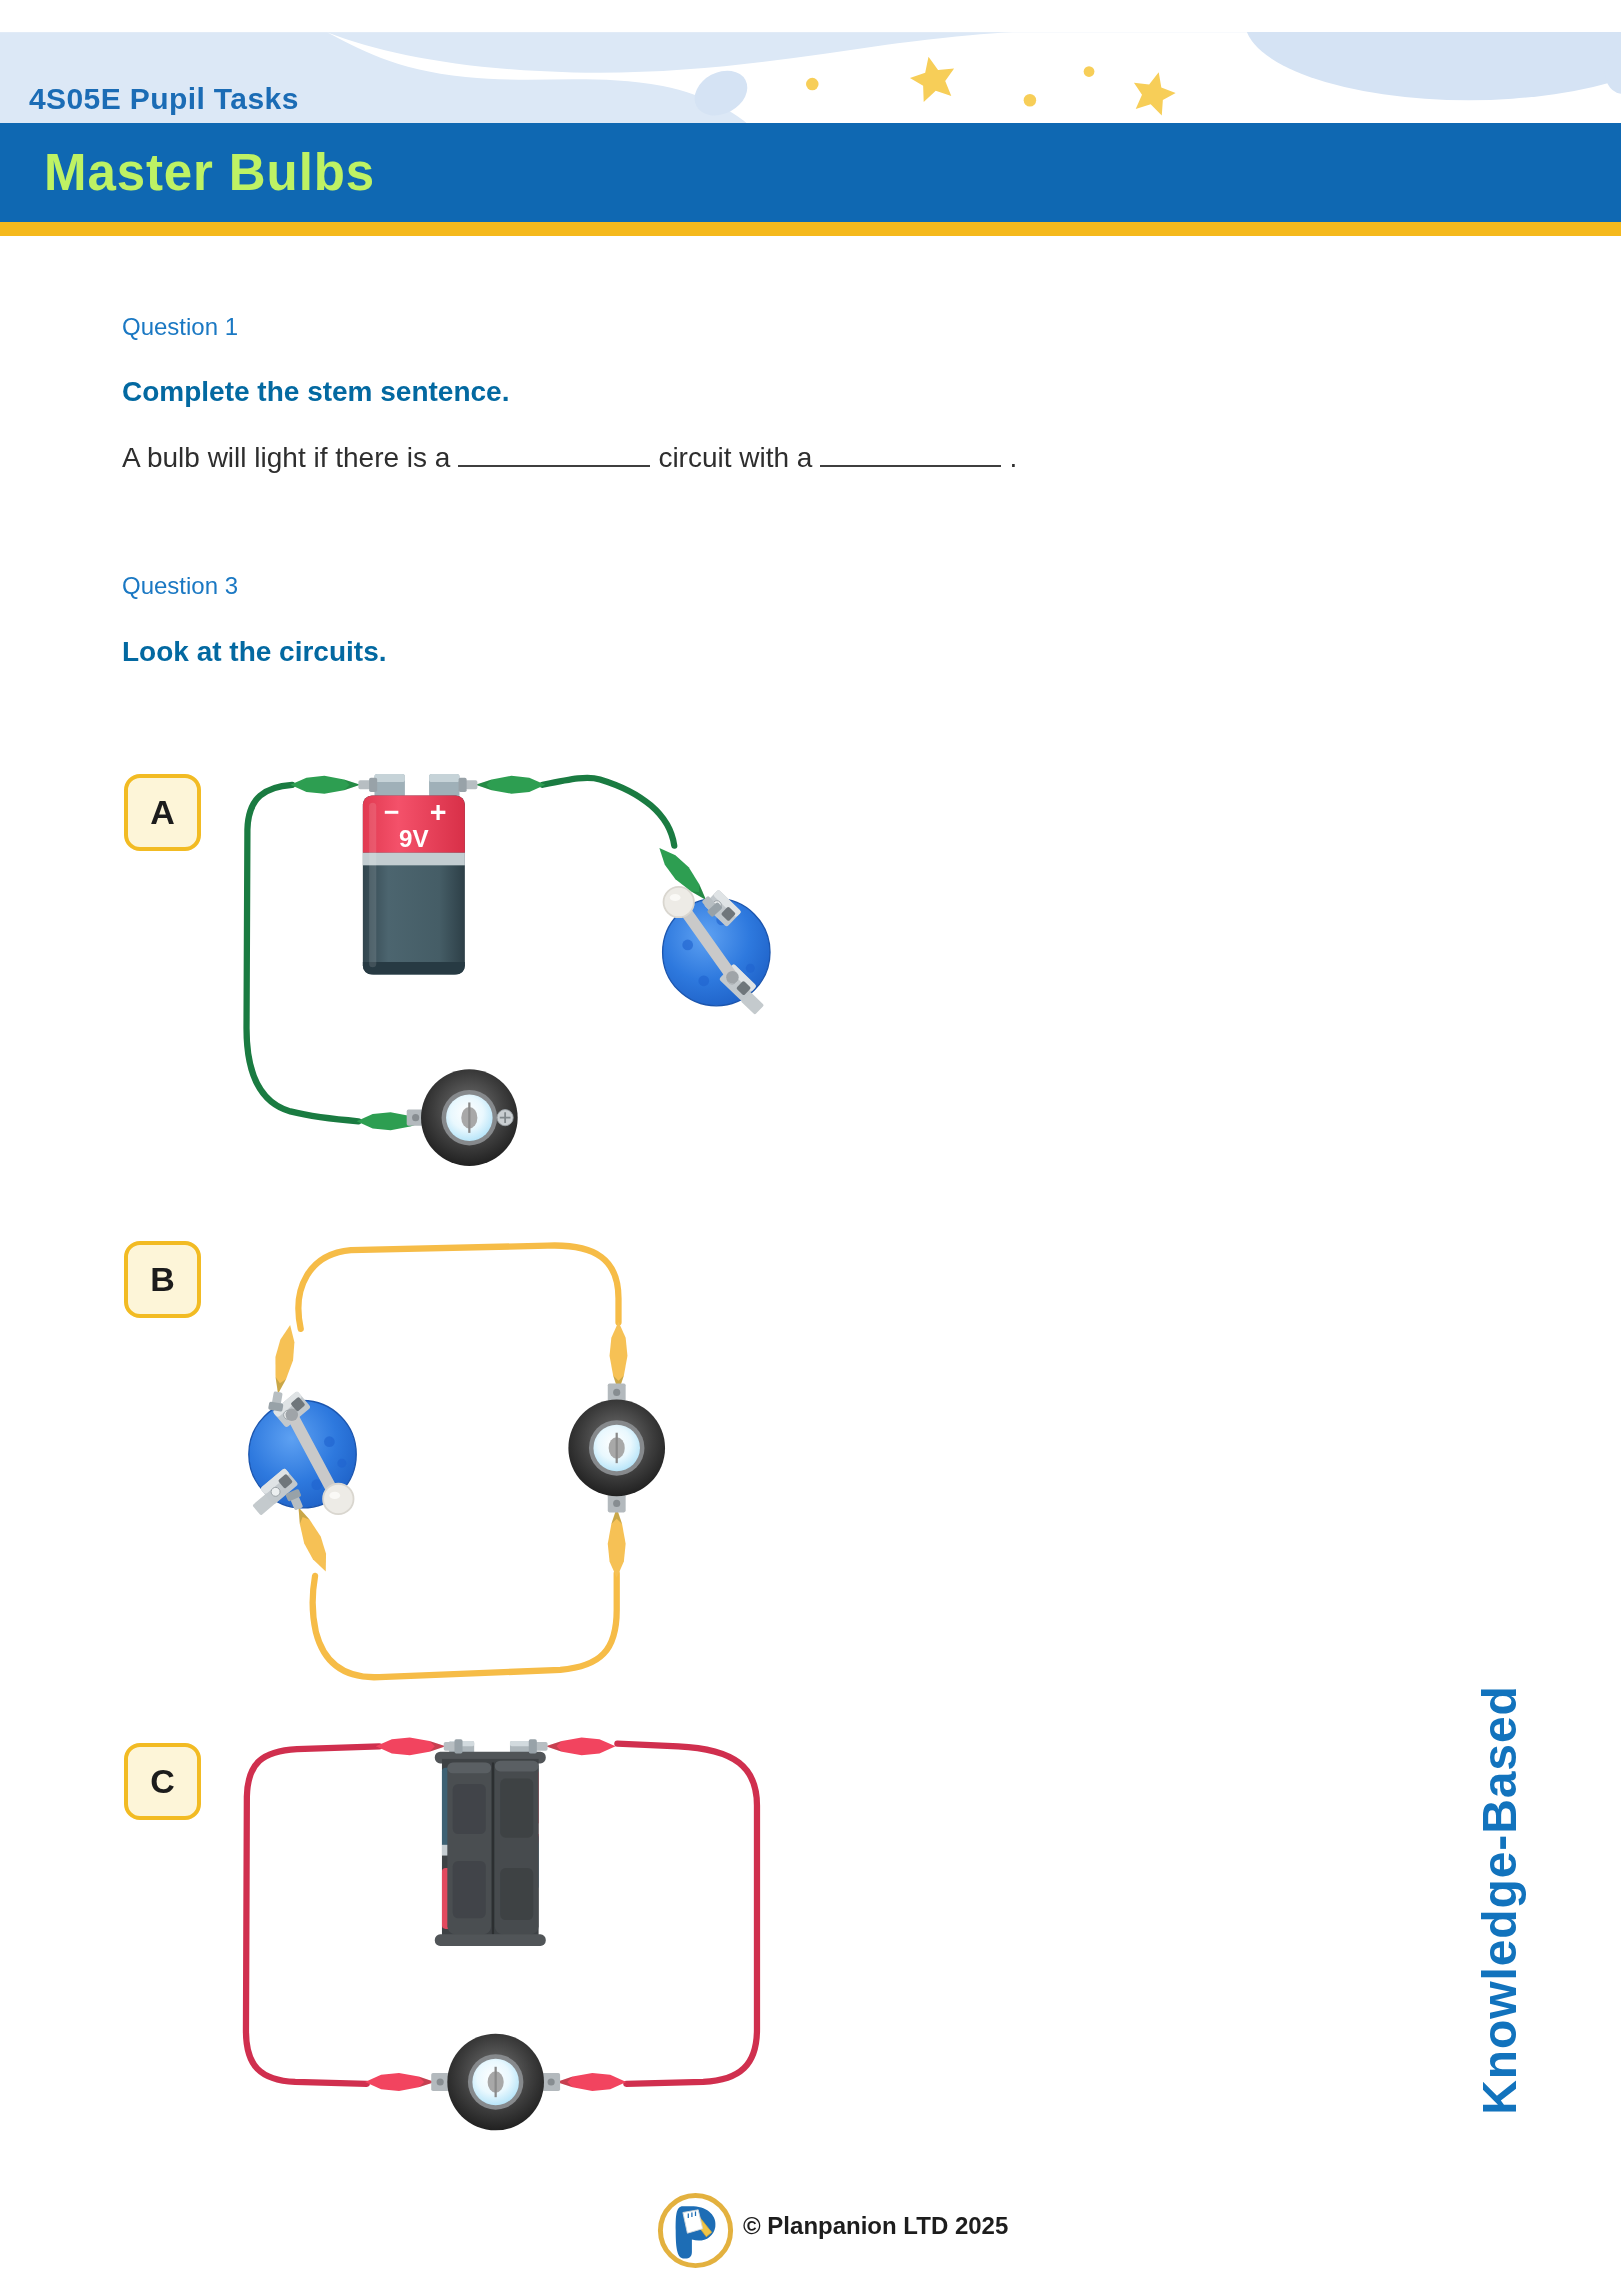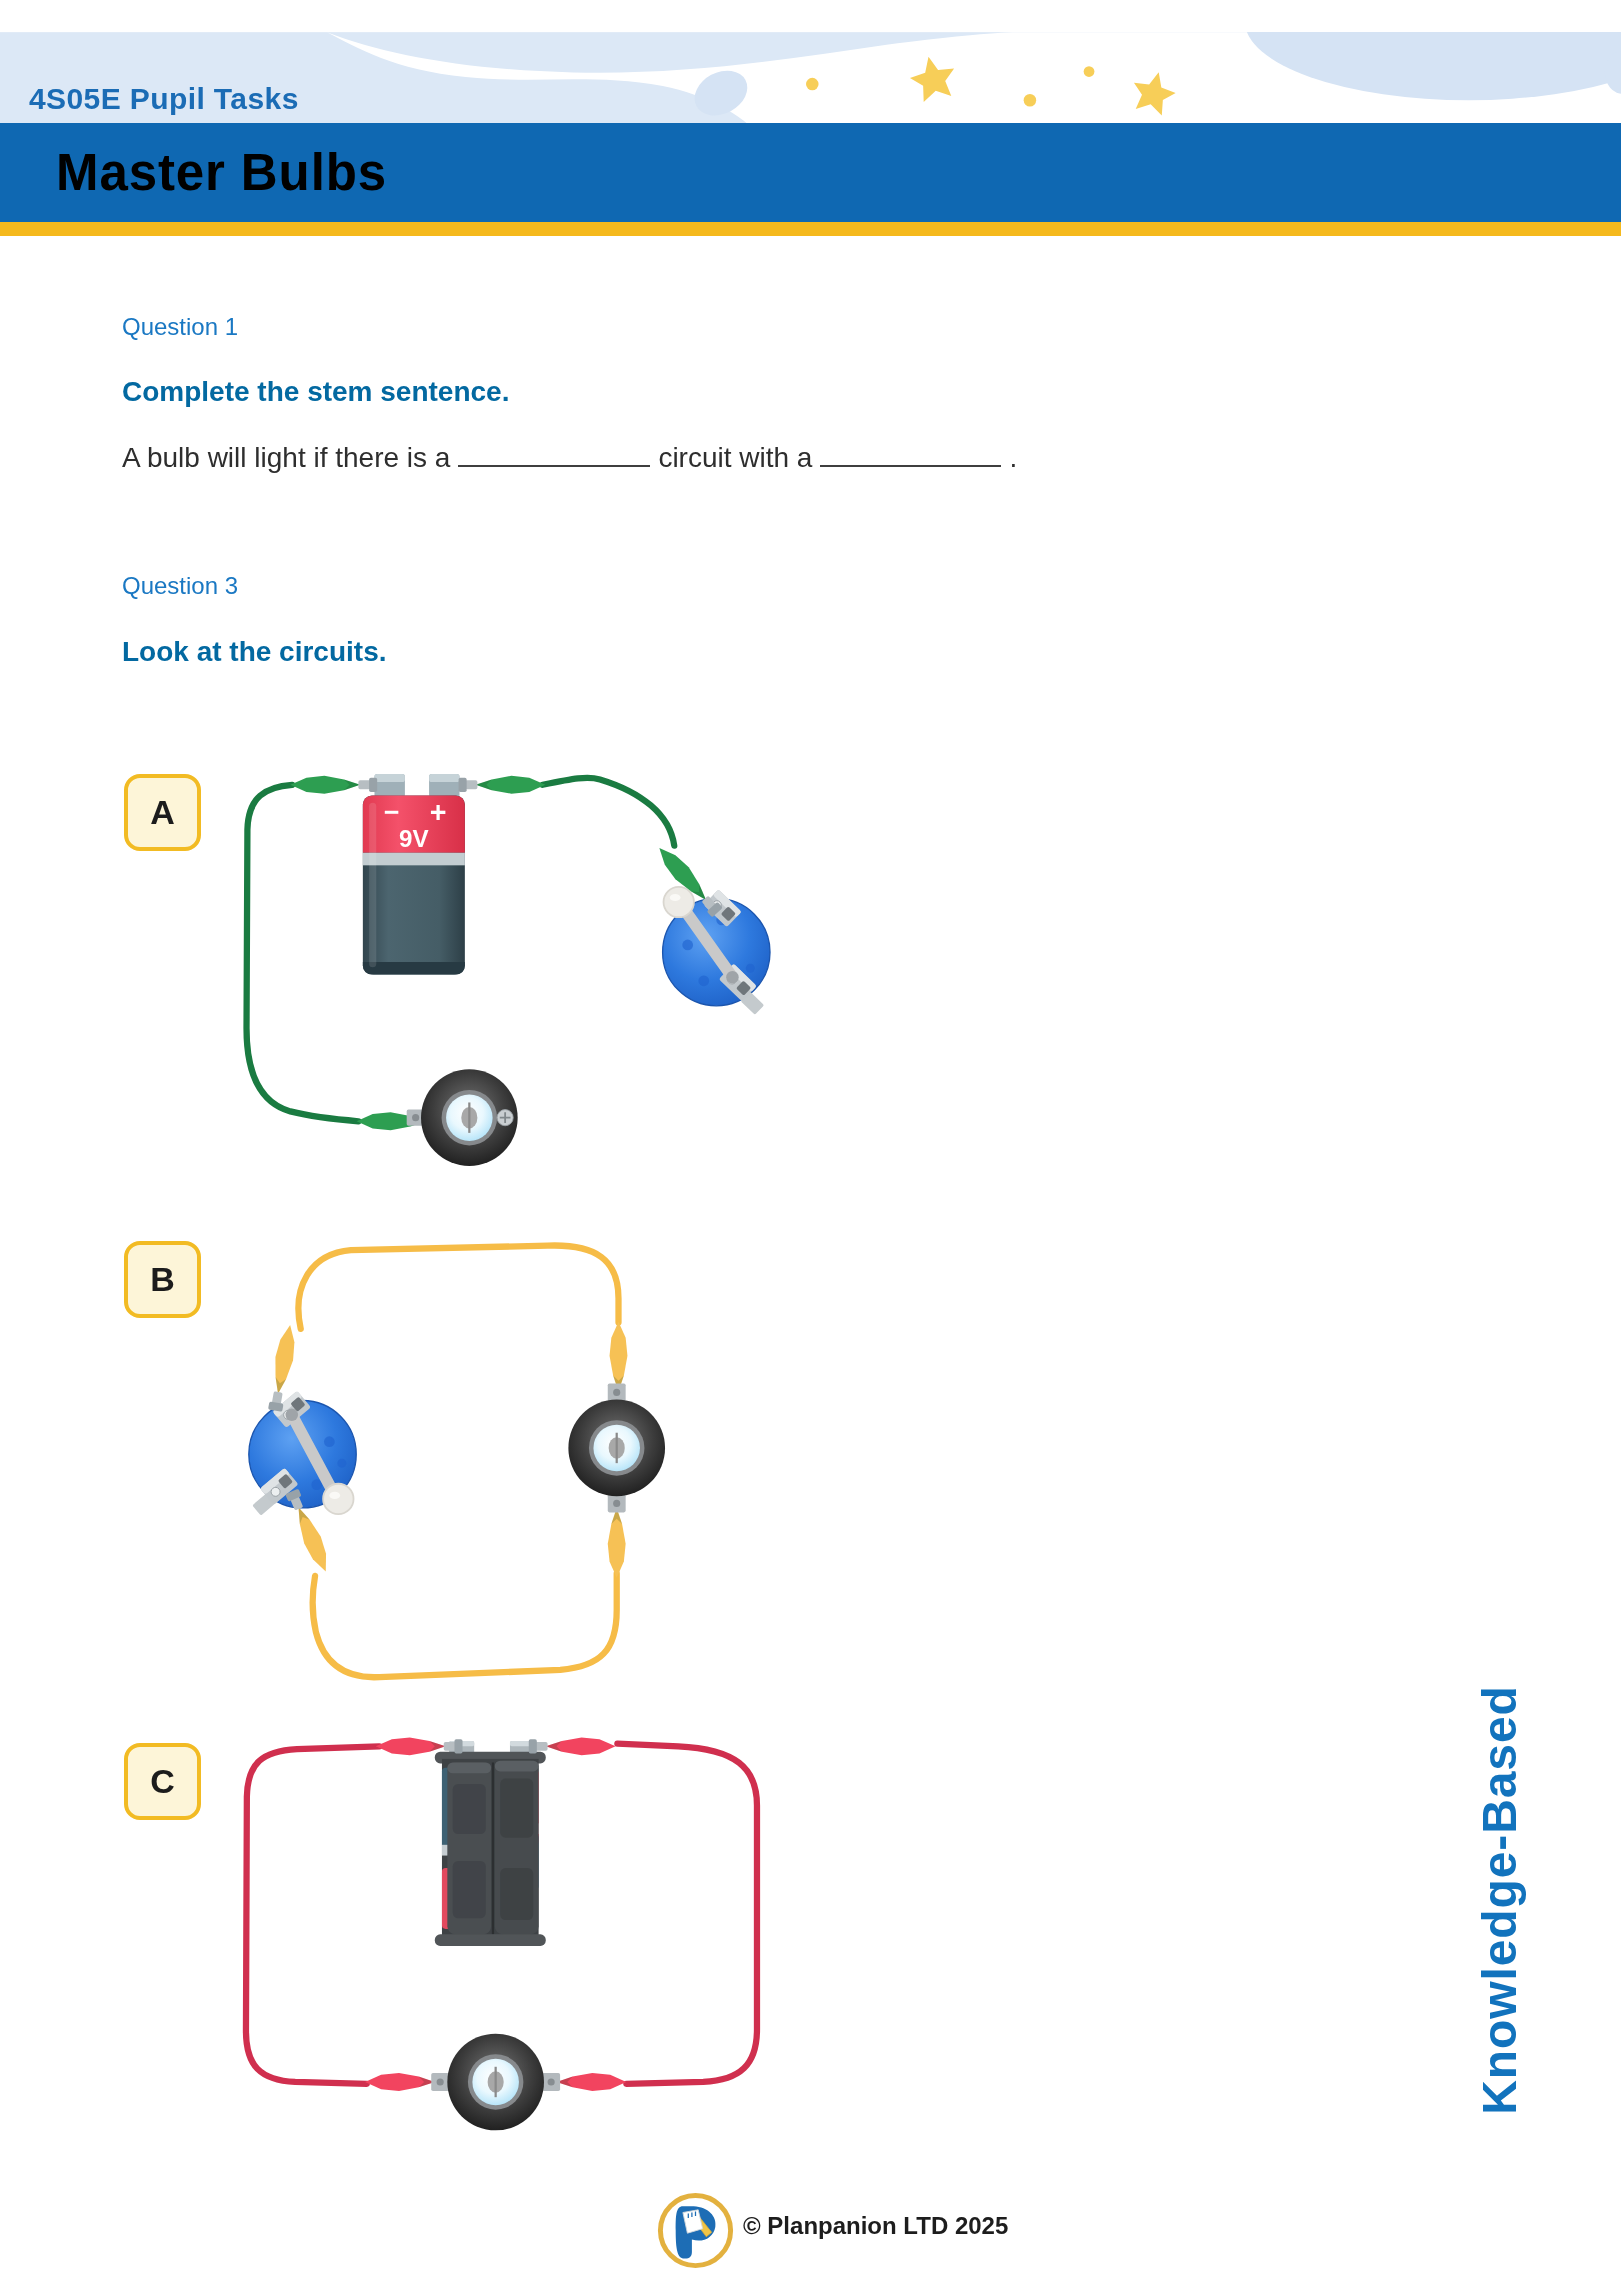--- a/index.html
+++ b/index.html
@@ -15,21 +15,21 @@
     position:absolute; left:29px; top:50px; font-size:30px; font-weight:bold;
     color:#1b6cb5; letter-spacing:0.4px;
   }
 
   
   .banner {
     left:0; top:123px; width:1621px; height:99px; background:#0f68b2;
     display:flex; align-items:center;
   }
   .banner-title {
-    padding-left:56px; font-size:51px; font-weight:bold; color:#000000; letter-spacing:0.9px;
+    padding-left:44px; font-size:51px; font-weight:bold; color:#bef264; letter-spacing:0.9px;
   }
   .accent-bar { left:0; top:222px; width:1621px; height:14.3px; background:#f5b91d; }
 
   
   .q-heading { left:122px; font-size:24px; font-weight:normal; color:#1a78c3;text-align:right; }
   .q-instruction { left:122px; font-size:28px; font-weight:bold; color:#0369a1; }
   .stem { left:122px; top:442px; font-size:28px; color:#2e2e2e; white-space:nowrap; }
   .blank {
     display:inline-block; height:23px; border-bottom:2.7px solid #3f3f3f;
     margin:0 8px; vertical-align:baseline;

